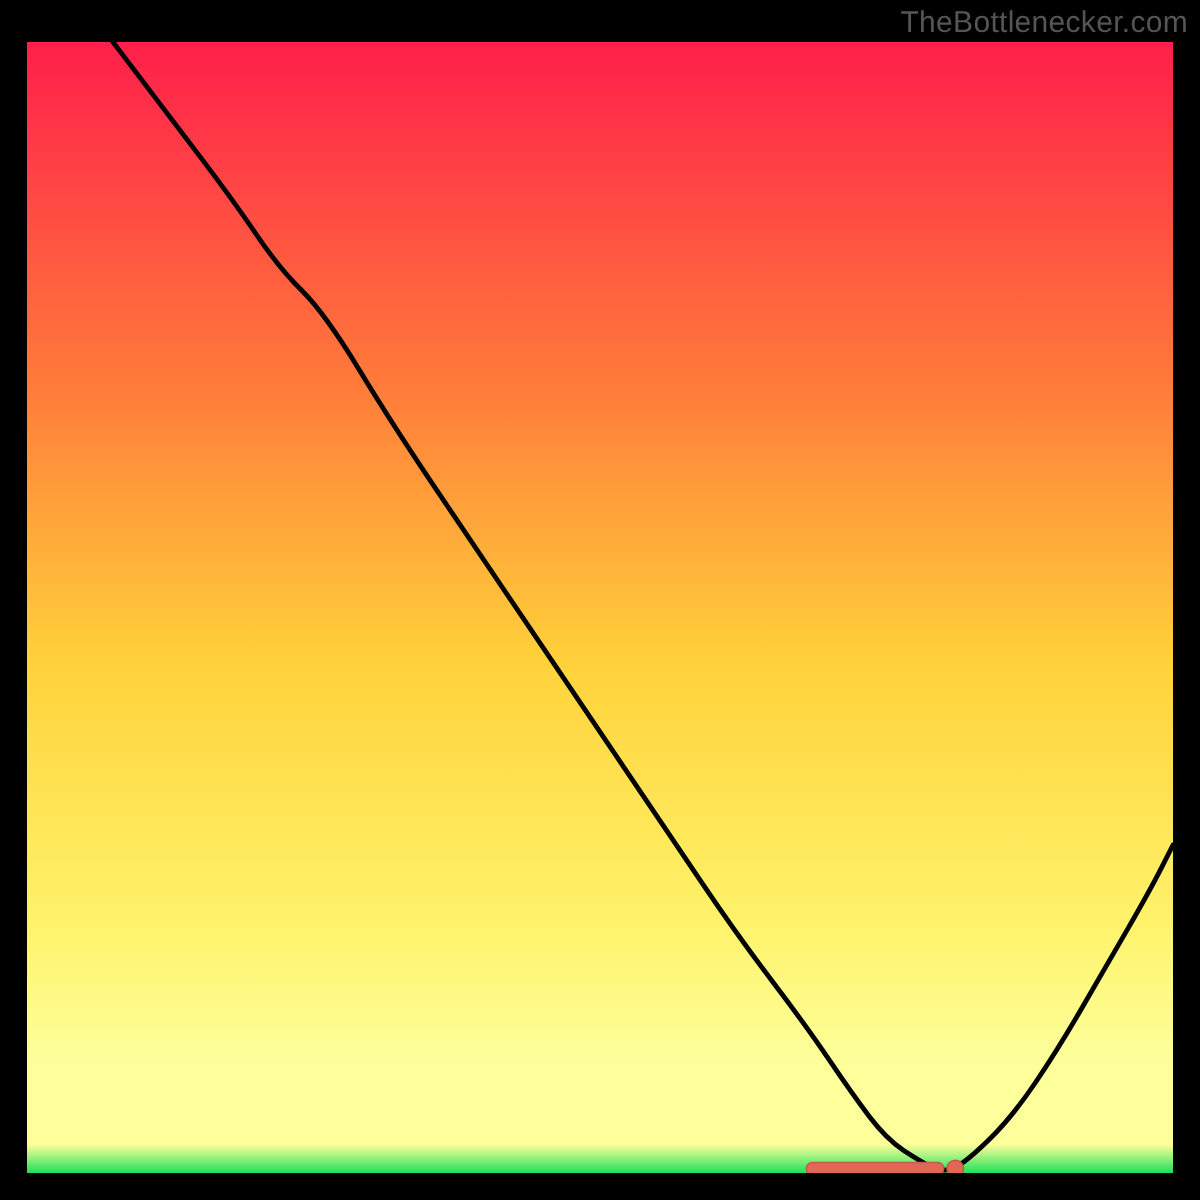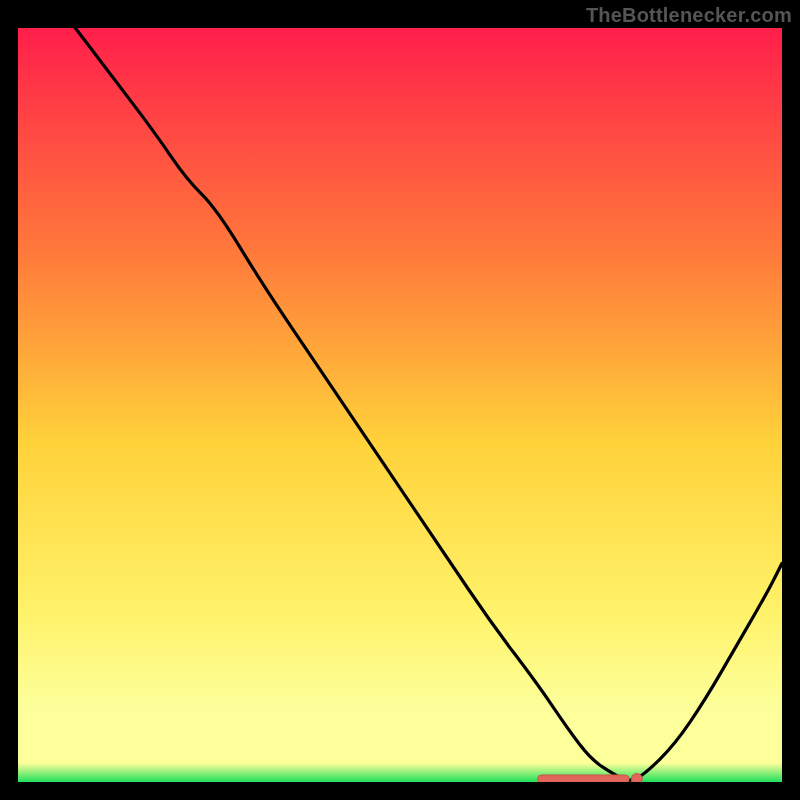--- a/index.html
+++ b/index.html
@@ -16,21 +16,21 @@
     width: 800px;
     height: 800px;
     background: #000;
   }
   .watermark {
     position: absolute;
     top: 4px;
     right: 8px;
     color: #555;
     font-size: 20px;
-    font-weight: 700;
+    font-weight: 400;
     letter-spacing: 0.2px;
     user-select: none;
   }
   .plot-wrap {
     position: absolute;
     left: 18px;
     top: 28px;
     width: 764px;
     height: 754px;
     background: #000;

